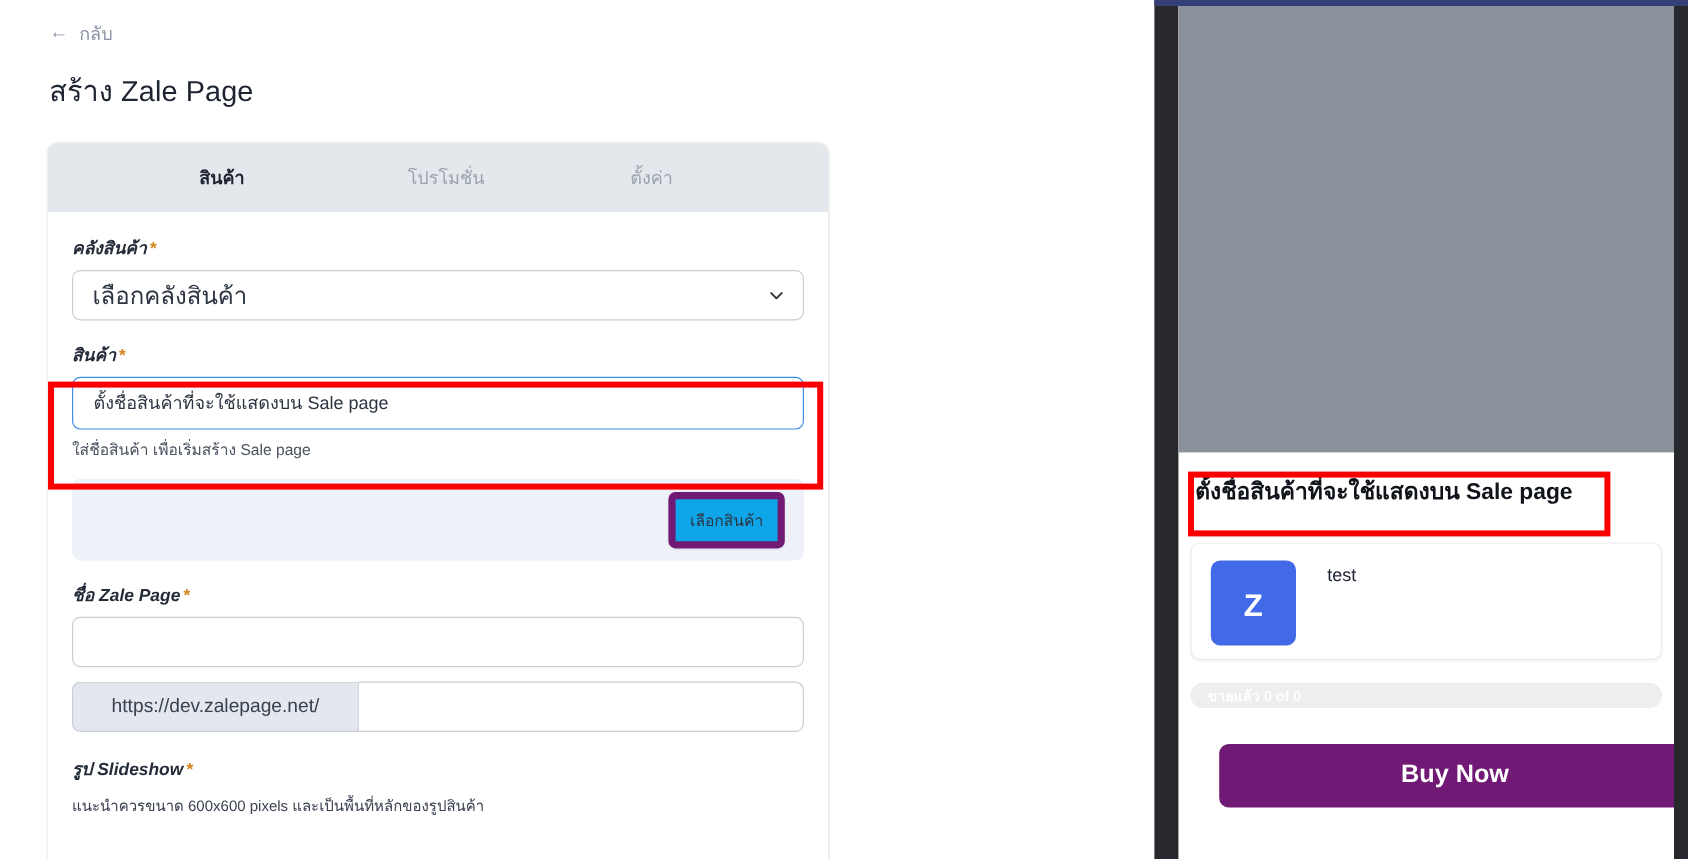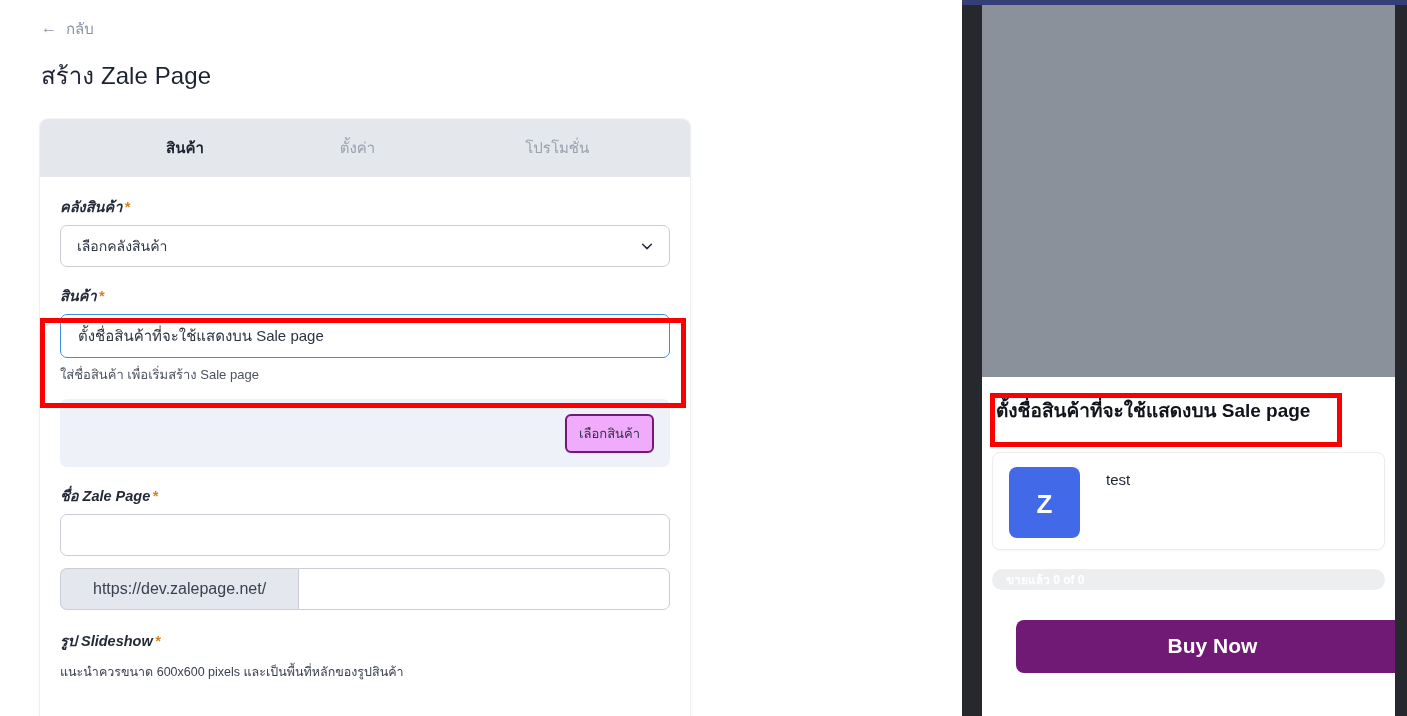--- a/index.html
+++ b/index.html
@@ -61,21 +61,21 @@
   .field-label {
     font-size: 14.5px; color: #242b38; font-weight: bold;
     margin-bottom: 7px; display: block; font-style: italic;
   }
   .req { color: #d4841f; font-weight: bold; margin-left: 2px; }
 
   .select-box {
     position: relative;
     height: 42px; border: 1px solid #c9ced6; border-radius: 7px;
     display: flex; align-items: center; padding: 0 16px;
-    font-size: 14px; color: #2d3542; background: #fff;
+    font-size: 20px; color: #2d3542; background: #fff;
     cursor: pointer;
   }
   .chev {
     position: absolute; right: 15px; top: 50%;
     transform: translateY(-50%);
     width: 14px; height: 14px;
   }
 
   .text-input {
     width: 100%; height: 44px;
@@ -87,21 +87,21 @@
   }
   .text-input.plain { border: 1px solid #c9ced6; }
   .helper { font-size: 13px; color: #4b5260; margin-top: 6px; }
 
   .picker-panel {
     background: #eef1f8; border-radius: 7px; height: 68px;
     display: flex; align-items: center; justify-content: flex-end;
     padding-right: 16px;
   }
   .pick-btn {
-    background: #f0abfc; border: 2px solid #701a75; border-radius: 6px;
+    background: #0ea5e9; border: 6px solid #701a75; border-radius: 6px;
     font-size: 13px; color: #2d3542; padding: 7px 12px; cursor: pointer;
     box-shadow: 0 1px 2px rgba(20,30,60,.06);
     font-family: "Liberation Sans", sans-serif;
   }
 
   .url-row { display: flex; height: 42px; }
   .url-prefix {
     background: #e4e8ee; border: 1px solid #c9ced6; border-right: none;
     border-radius: 7px 0 0 7px;
     display: flex; align-items: center; padding: 0 32px;
@@ -186,24 +186,24 @@
 
     <div class="page-title">สร้าง Zale Page</div>
 
     <div class="form-card">
 
       <div class="tabs">
         <div class="tab active">
           <span>สินค้า</span>
         </div>
         <div class="tab">
+          <span>โปรโมชั่น</span>
+        </div>
+        <div class="tab">
           <span>ตั้งค่า</span>
-        </div>
-        <div class="tab">
-          <span>โปรโมชั่น</span>
         </div>
       </div>
 
       <div class="card-body">
 
         
         <label class="field-label">
           <span>คลังสินค้า</span><span class="req">*</span>
         </label>
         <div class="select-box">

